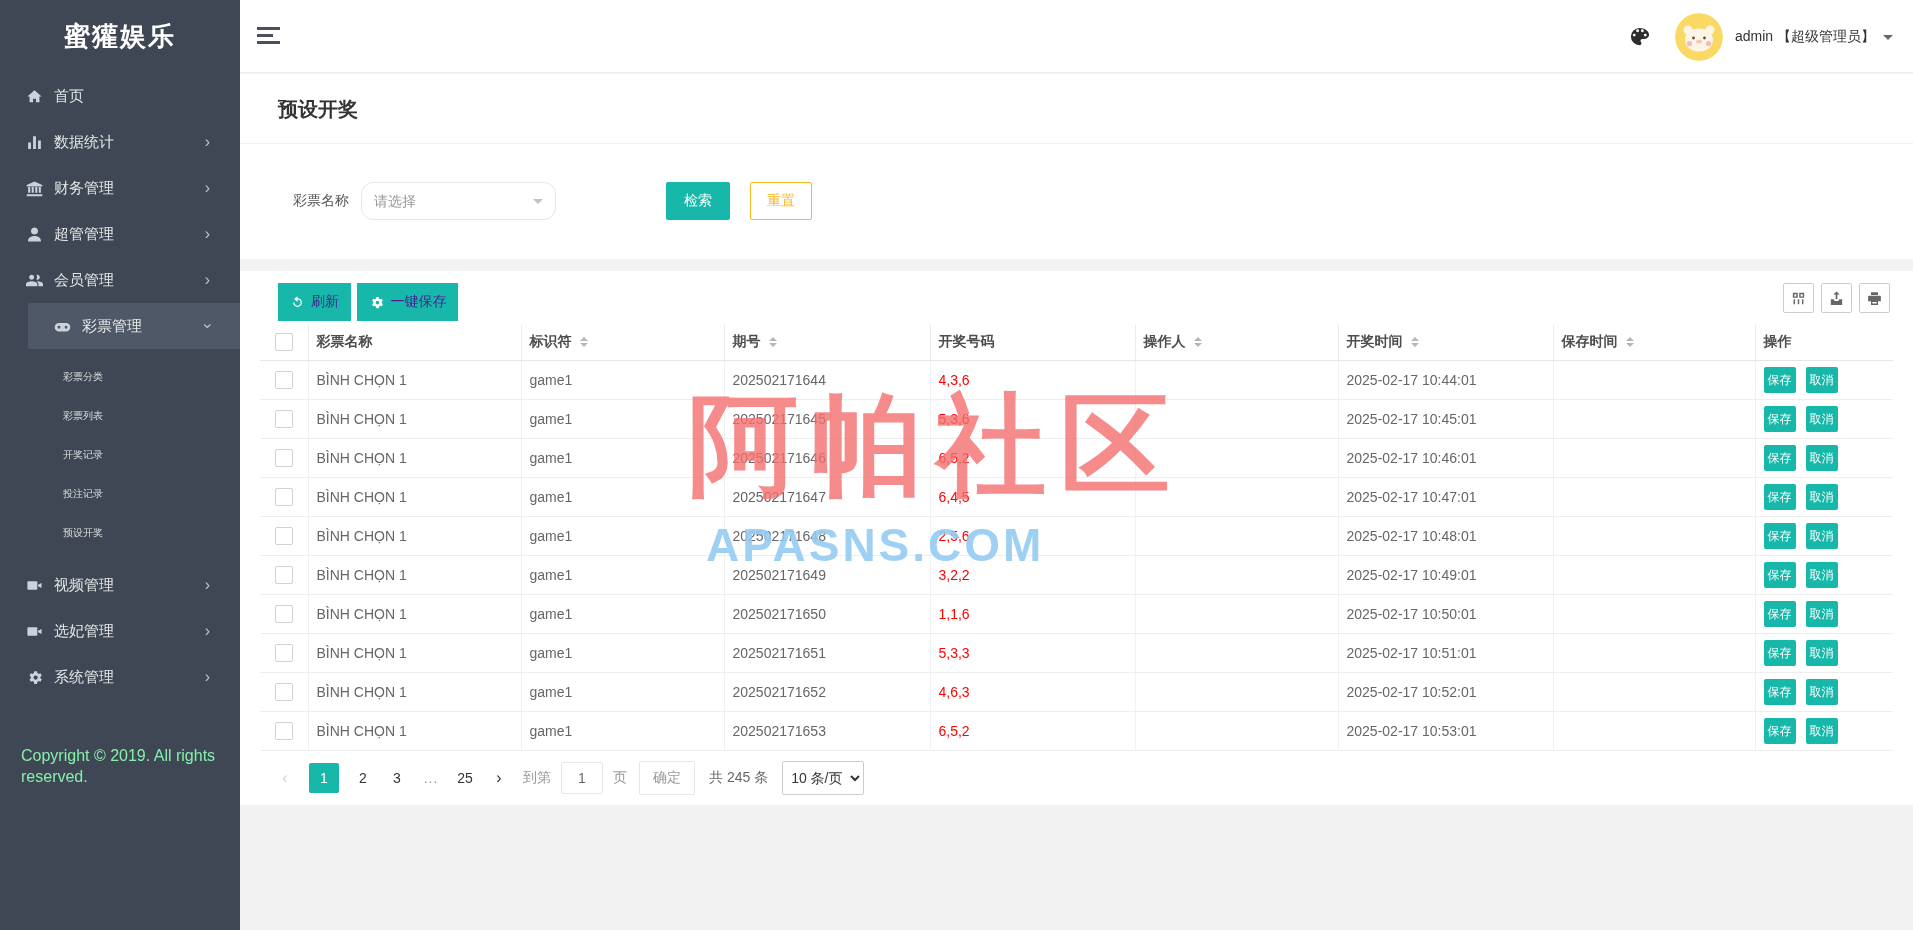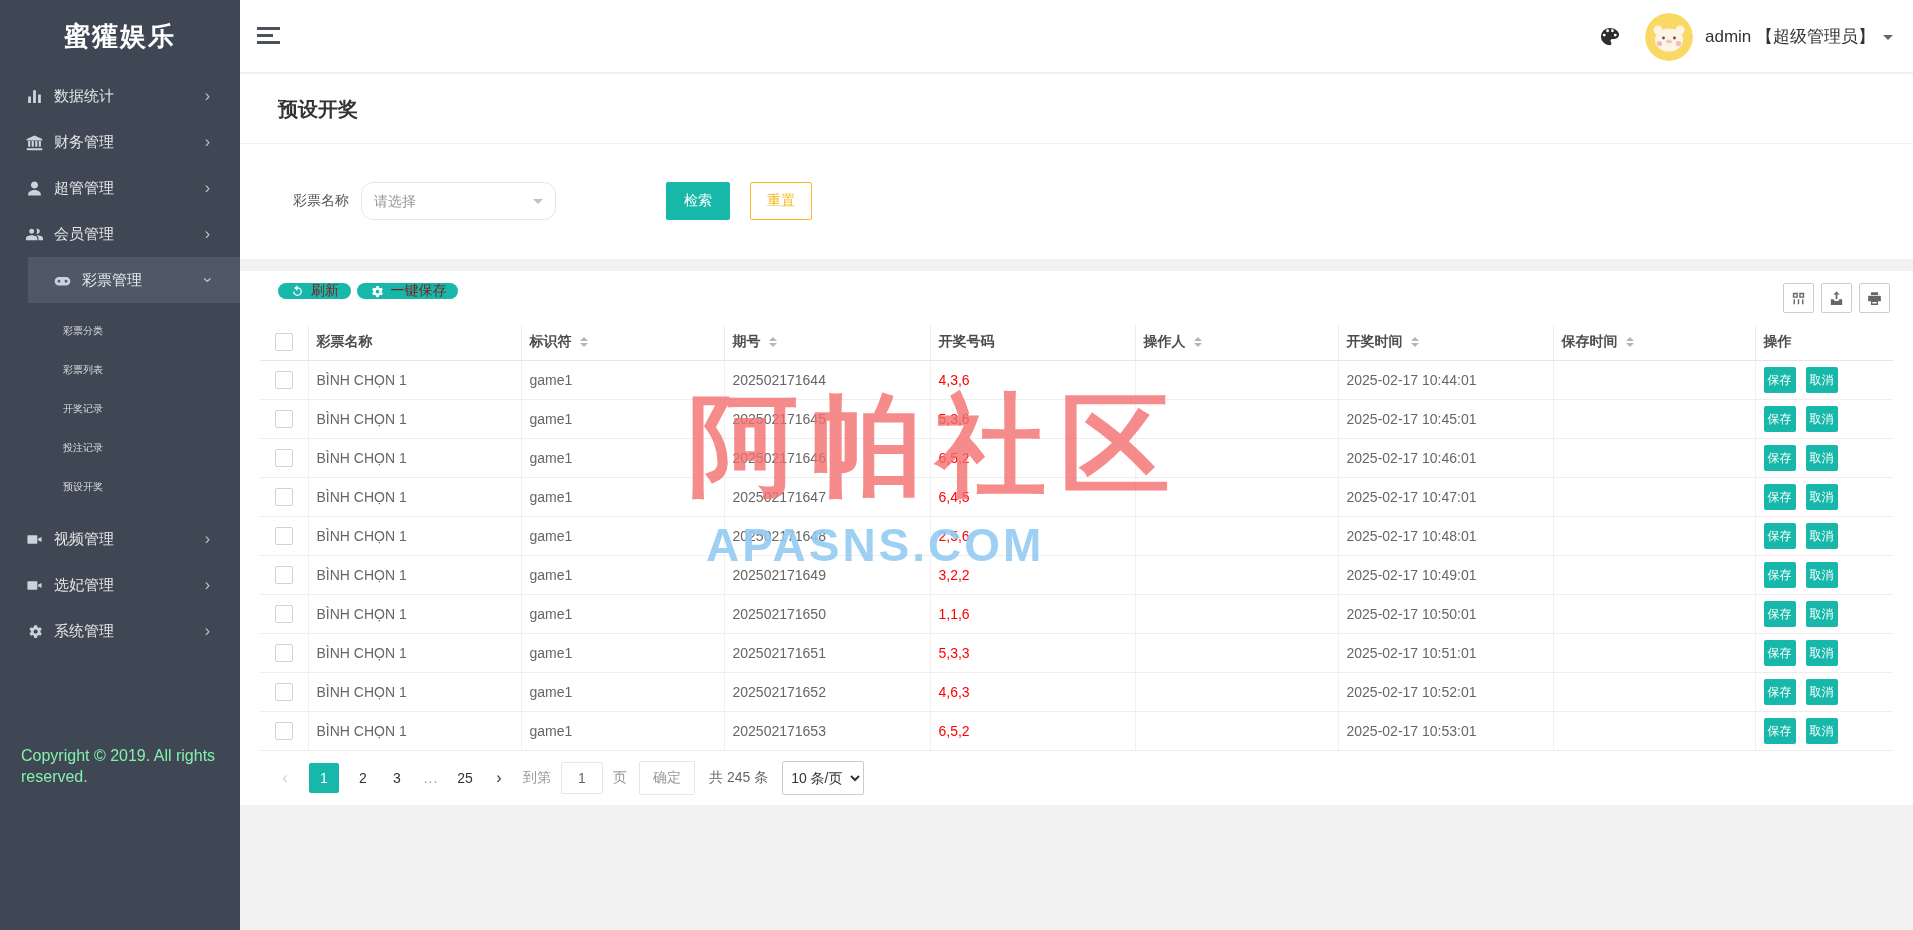--- a/index.html
+++ b/index.html
@@ -29,38 +29,38 @@
   
   .topbar{position:absolute;left:240px;top:0;width:1673px;height:73px;background:#fff;border-bottom:1px solid #efefef;z-index:4;}
   .hamburger{position:absolute;left:17px;top:27px;width:24px;cursor:pointer;}
   .hamburger i{display:block;height:3px;background:#4a515c;margin-bottom:4px;}
   .hamburger i:nth-child(1){width:23px;} .hamburger i:nth-child(2){width:16px;} .hamburger i:nth-child(3){width:23px;margin-bottom:0;}
   .topbar-right{position:absolute;right:20px;top:0;height:73px;display:flex;align-items:center;}
   .palette{width:23px;height:23px;color:#2d2d2d;cursor:pointer;margin-right:24px;}
   .palette svg{width:23px;height:23px;}
   .avatar{width:48px;height:48px;border-radius:50%;overflow:hidden;margin-right:12px;cursor:pointer;}
   .avatar svg{width:48px;height:48px;}
-  .username{font-size:17px;color:#333;cursor:pointer;}
+  .username{font-size:14px;color:#333;cursor:pointer;}
   .user-caret{width:0;height:0;border:5px solid transparent;border-top-color:#666;margin:6px 0 0 8px;cursor:pointer;}
 
   
   .panel-top{position:absolute;left:240px;top:74px;width:1673px;height:185px;background:#fff;}
   .page-title{height:70px;line-height:70px;padding-left:38px;font-size:20px;font-weight:bold;color:#333;border-bottom:1px solid #f2f2f2;}
   .filter-row{height:114px;display:flex;align-items:center;}
   .filter-label{margin-left:53px;width:60px;font-size:14px;color:#555;}
   .sel{position:relative;margin-left:8px;width:195px;height:38px;line-height:36px;border:1px solid #e6e6e6;border-radius:12px;background:#fff;padding-left:12px;color:#999;font-size:14px;cursor:pointer;}
   .sel-caret{position:absolute;right:12px;top:16px;width:0;height:0;border:5px solid transparent;border-top-color:#c2c2c2;}
   .btn{display:inline-flex;align-items:center;justify-content:center;height:38px;padding:0 18px;border-radius:2px;font-size:14px;cursor:pointer;border:none;}
   .btn-search{margin-left:110px;background:var(--accent);color:#fff;}
   .btn-reset{margin-left:20px;background:#fff;color:var(--warn);border:1px solid var(--warn);padding:0 16px;}
 
   
   .card{position:absolute;left:240px;top:271px;width:1673px;height:534px;background:#fff;}
   .card-toolbar{position:relative;height:42px;padding-top:12px;}
-  .btn-sm{display:inline-flex;align-items:center;height:16px;padding:0 12px;background:var(--accent);color:#7f1d1d;font-size:14px;border-radius:10px;border:none;cursor:pointer;}
+  .btn-sm{display:inline-flex;align-items:center;height:38px;padding:0 12px;background:var(--accent);color:#4c1d95;font-size:14px;border-radius:0;border:none;cursor:pointer;}
   .btn-refresh{margin-left:38px;}
   .btn-saveall{margin-left:2px;}
   .btn-sm .bico{width:15px;height:15px;margin-right:6px;color:#fff;}
   .btn-sm .bico svg{width:15px;height:15px;}
   .tool-icons{position:absolute;right:23px;top:12px;display:flex;}
   .tool-btn{width:31px;height:30px;border:1px solid #ccc;border-radius:2px;background:#fff;display:flex;align-items:center;justify-content:center;color:#666;cursor:pointer;margin-left:7px;}
   .tool-btn svg{width:17px;height:17px;}
 
   table.grid{border-collapse:collapse;table-layout:fixed;margin:12px 20px 0 20px;width:1633px;}
   .grid th{height:35px;font-size:14px;font-weight:bold;color:#4d4d4d;text-align:left;padding:0 0 0 8px;background:#fff;border-bottom:1px solid #e6e6e6;border-right:1px solid #ececec;white-space:nowrap;}
@@ -93,20 +93,28 @@
   .wm{position:absolute;z-index:50;pointer-events:none;font-weight:bold;white-space:nowrap;}
   .wm1{left:688px;top:372px;font-size:110px;letter-spacing:14px;color:var(--wm-red);}
   .wm2{left:706px;top:518px;font-size:46px;letter-spacing:3px;color:var(--wm-blue);}
 </style>
 </head>
 <body>
 
 <div class="sidebar">
   <div class="logo">蜜獾娱乐</div>
   <div id="side-nav">
+      <div class="side-item">
+        <span class="ico">
+          <svg viewBox="0 0 24 24">
+            <path d="M12 3 2 12h3v8h5v-5h4v5h5v-8h3L12 3z"></path>
+          </svg>
+        </span>
+        <span class="lbl">首页</span>
+      </div>
       <div class="side-item">
         <span class="ico">
           <svg viewBox="0 0 24 24">
             <path d="M3 12h4v9H3v-9zm7-9h4v18h-4V3zm7 6h4v12h-4V9z"></path>
           </svg>
         </span>
         <span class="lbl">数据统计</span>
         <span class="chev">›</span>
       </div>
       <div class="side-item">

